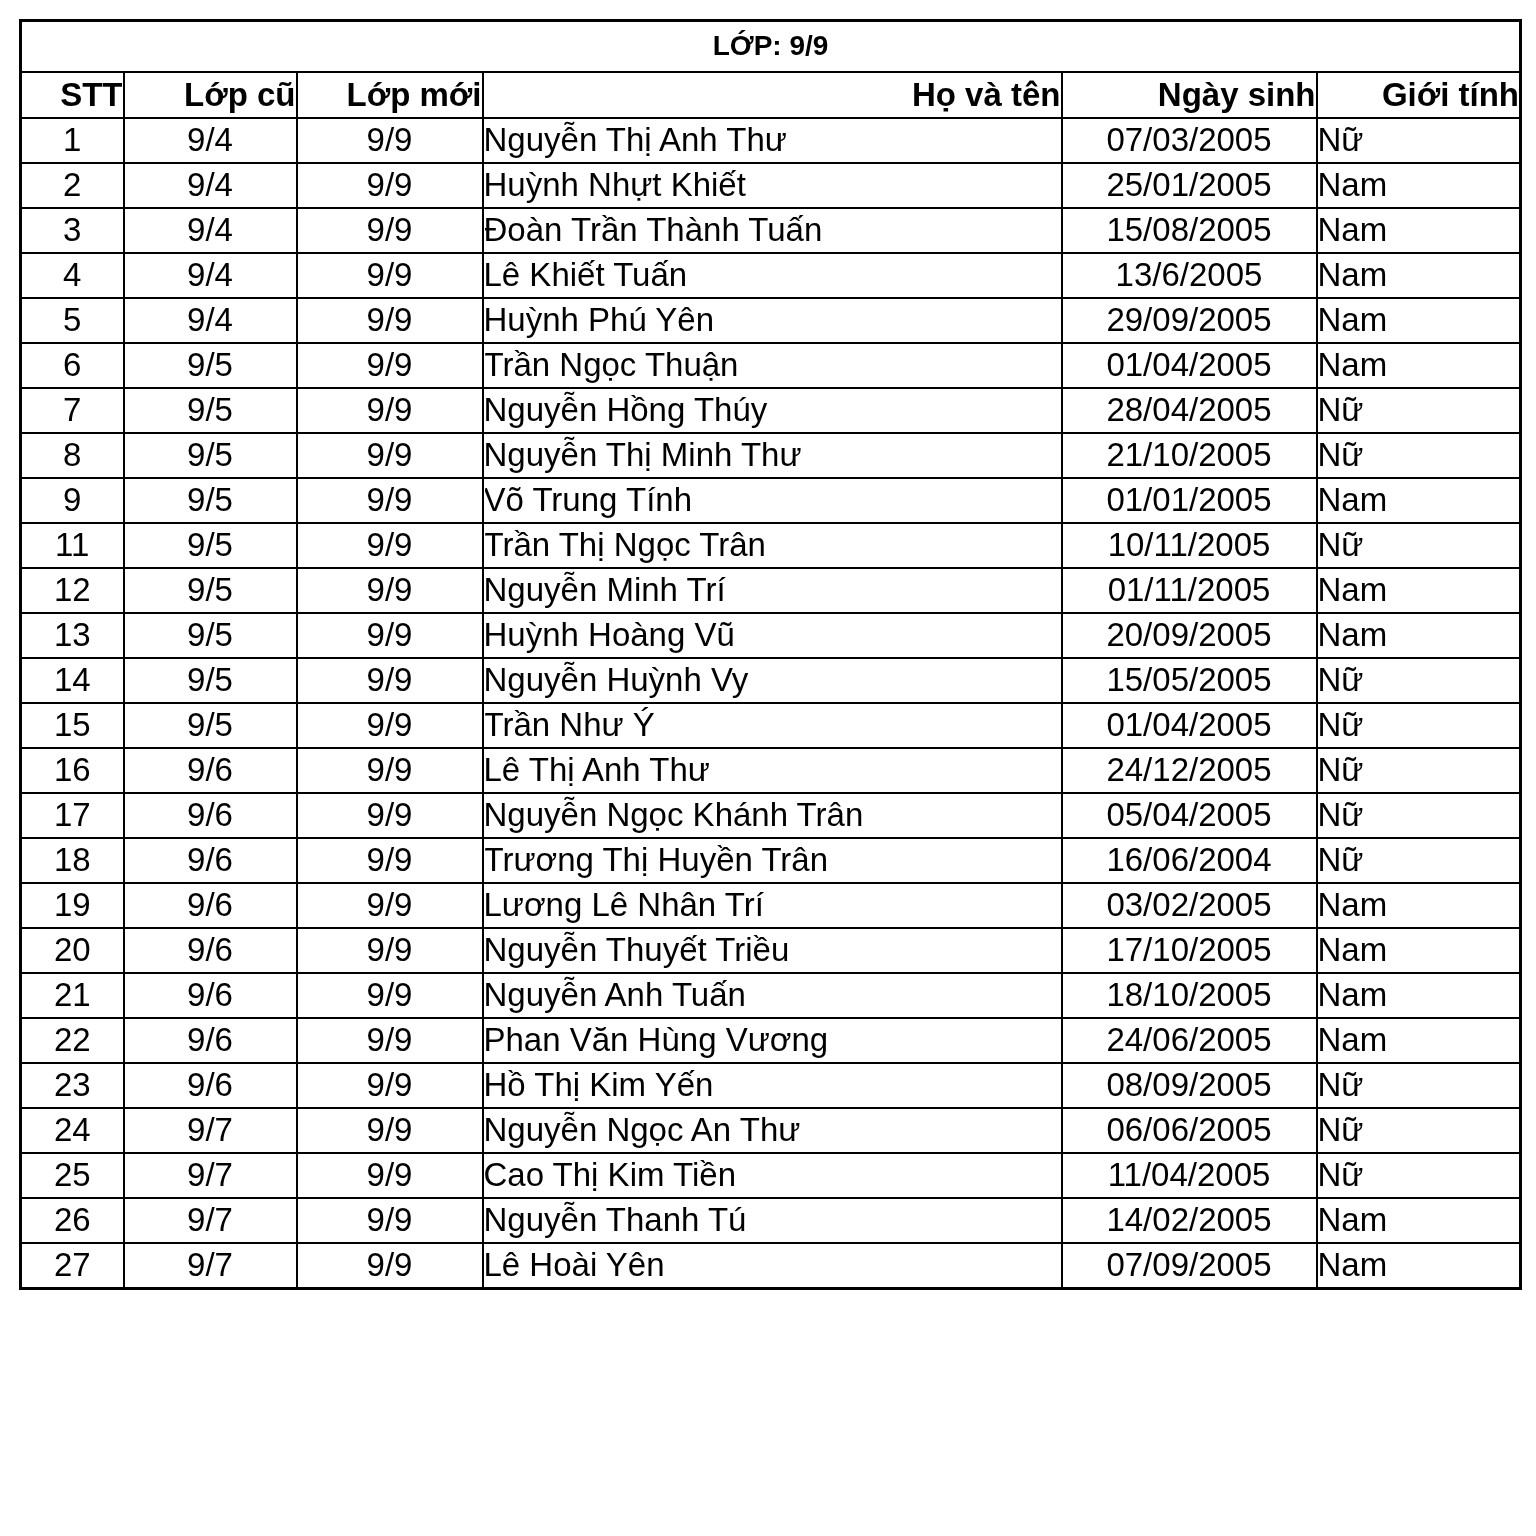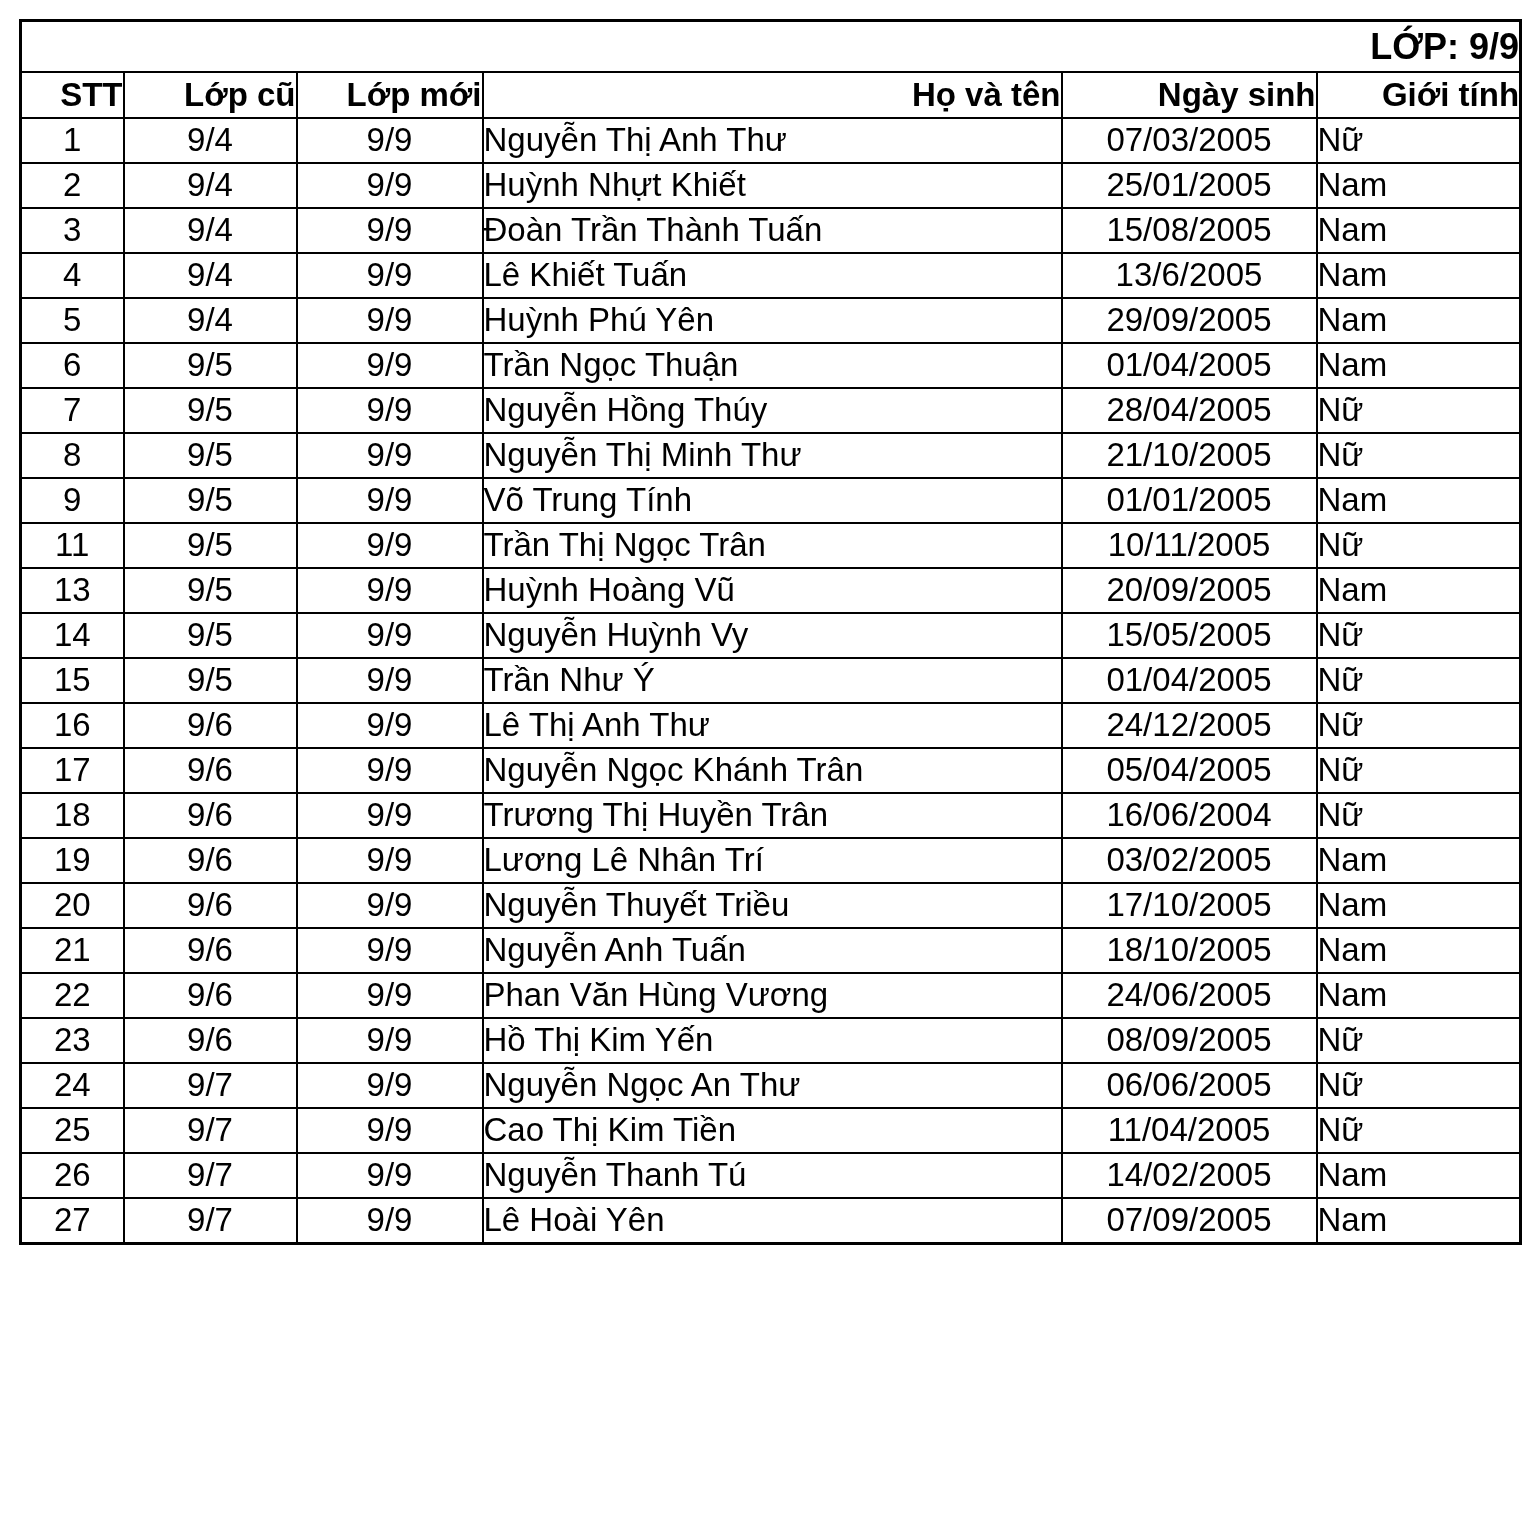--- a/index.html
+++ b/index.html
@@ -29,32 +29,32 @@
     border: 2px solid #000000;
     font-size: 33px;
     line-height: 1.1;
     vertical-align: middle;
     padding: 0;
     overflow: hidden;
     white-space: nowrap;
   }
   tr.title-row th {
     height: 49px;
-    font-size: 36px;
+    font-size: 28px;
     font-weight: bold;
-    text-align: right;
+    text-align: center;
   }
   tr.header-row th {
     height: 44px;
     font-weight: bold;
     text-align: right;
   }
   tbody td { height: 43px; }
   .c { text-align: center; }
-  .l { text-align: left; padding-left: 6px; }
+  .l { text-align: left; padding-left: 6px; border-radius: 12px; }
 </style>
 </head>
 <body>
 
 <div class="sheet">
   <table class="roster">
     <colgroup>
       <col style="width:103px">
       <col style="width:173px">
       <col style="width:186px">
@@ -150,20 +150,28 @@
         </tr>
         <tr>
           <td class="c">11</td>
           <td class="c">9/5</td>
           <td class="c">9/9</td>
           <td class="l">Trần Thị Ngọc Trân</td>
           <td class="c">10/11/2005</td>
           <td class="l">Nữ</td>
         </tr>
         <tr>
+          <td class="c">12</td>
+          <td class="c">9/5</td>
+          <td class="c">9/9</td>
+          <td class="l">Nguyễn Minh Trí</td>
+          <td class="c">01/11/2005</td>
+          <td class="l">Nam</td>
+        </tr>
+        <tr>
           <td class="c">13</td>
           <td class="c">9/5</td>
           <td class="c">9/9</td>
           <td class="l">Huỳnh Hoàng Vũ</td>
           <td class="c">20/09/2005</td>
           <td class="l">Nam</td>
         </tr>
         <tr>
           <td class="c">14</td>
           <td class="c">9/5</td>

